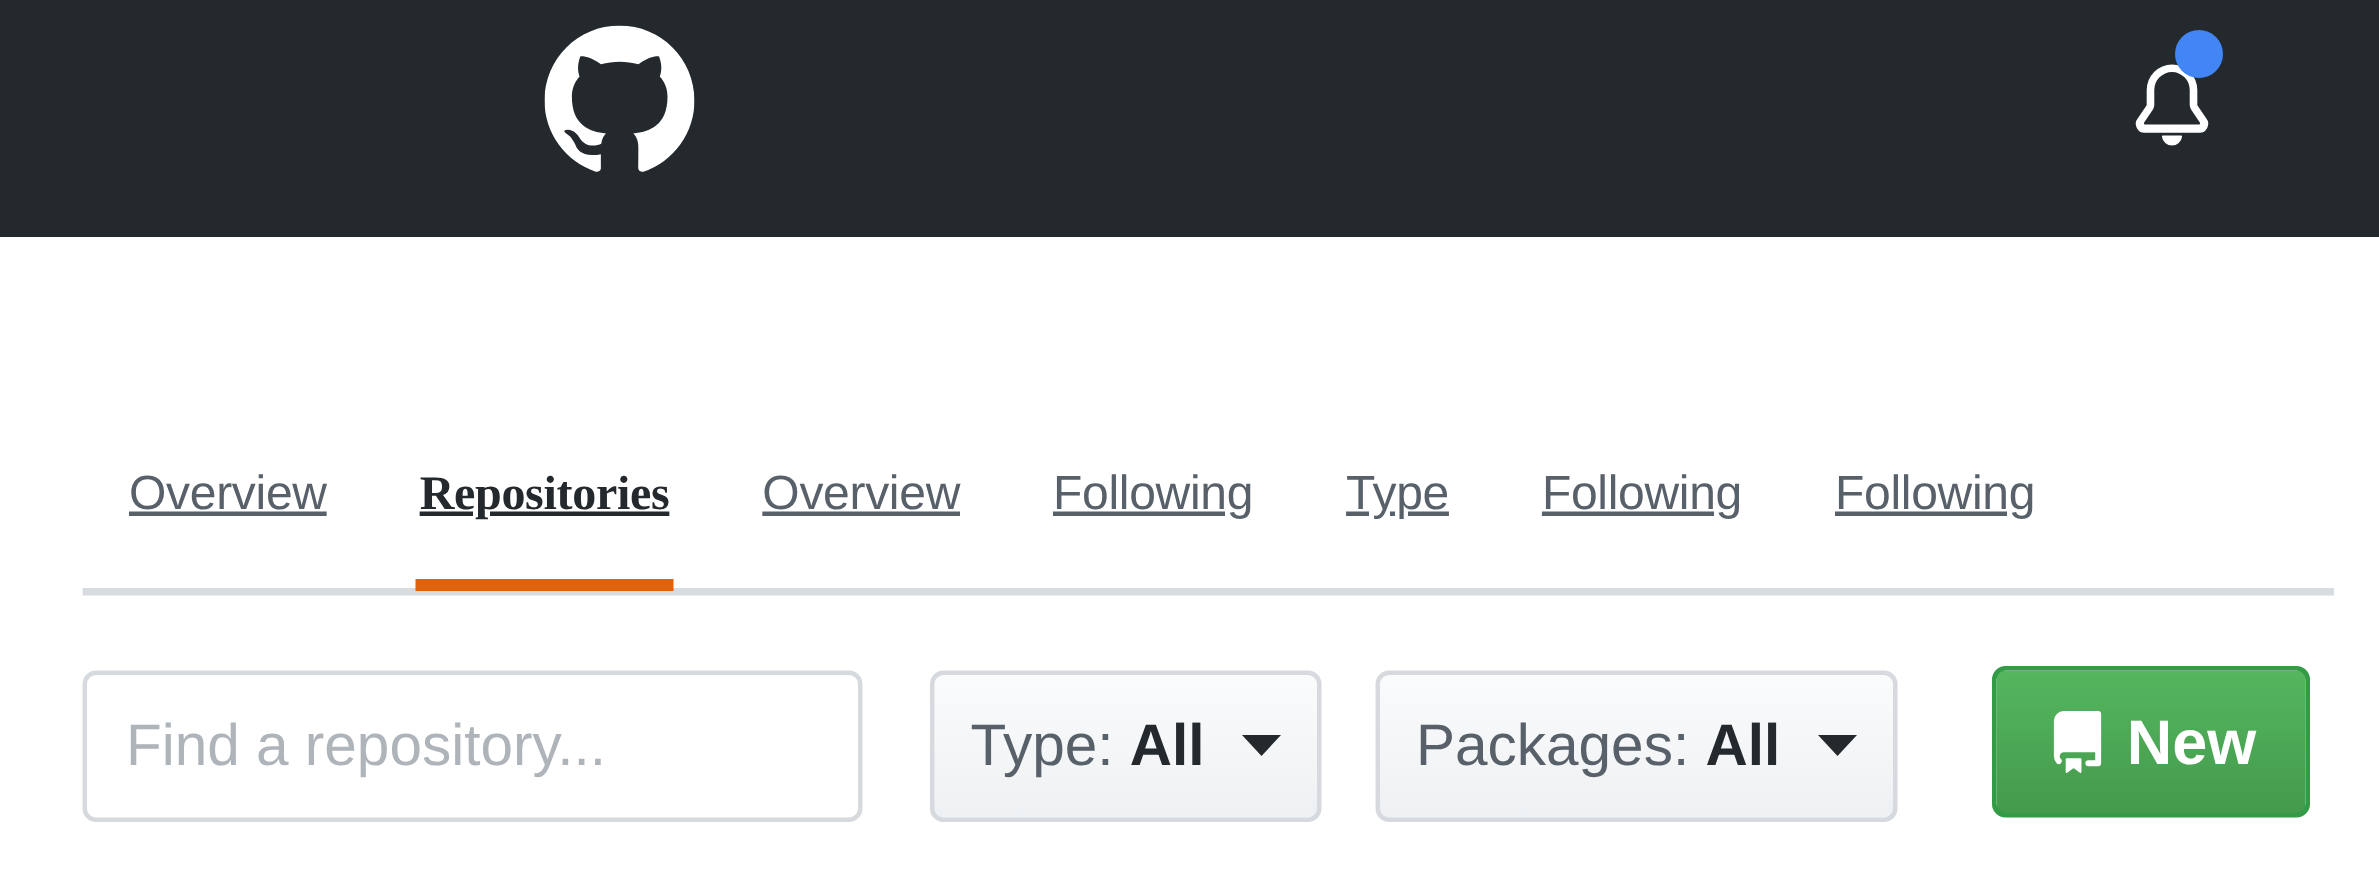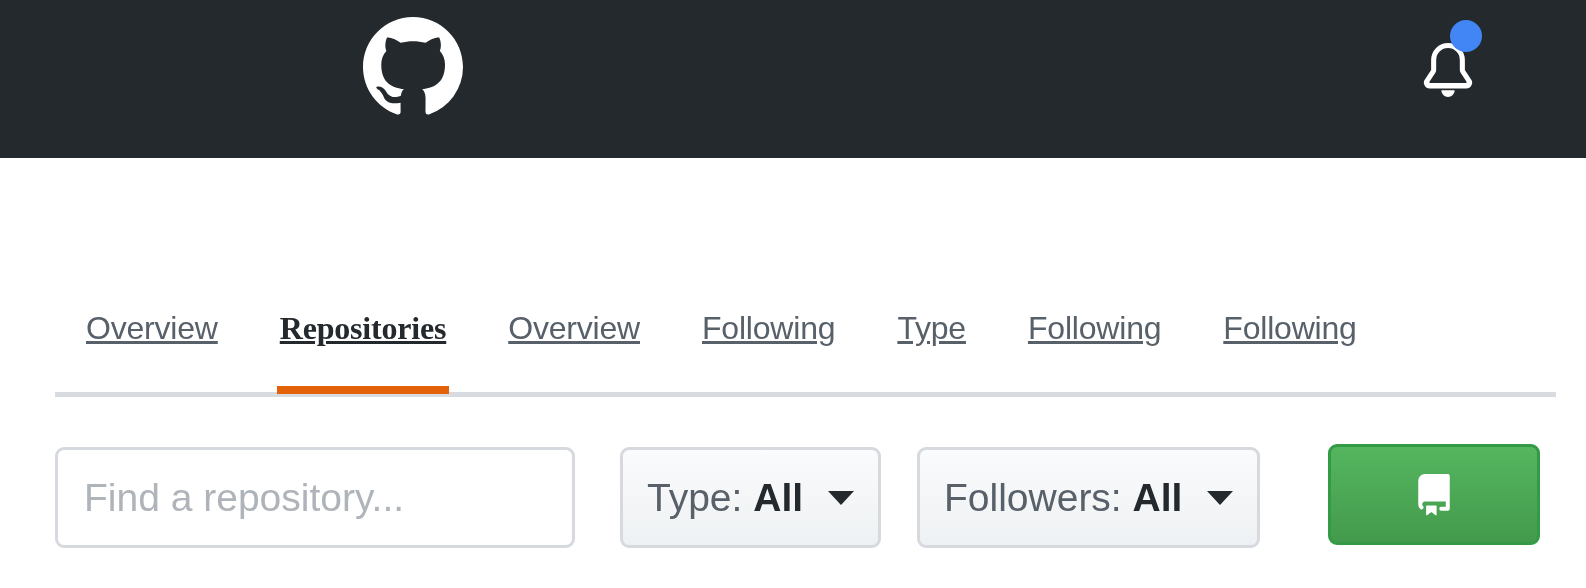--- a/index.html
+++ b/index.html
@@ -249,30 +249,31 @@
 
   <input class="repo-search" type="text" placeholder="Find a repository..." style="">
 
   <button class="btn-select" id="type-filter">
     <span>Type:</span>
     <span class="sel-value">All</span>
     <span class="caret"></span>
   </button>
 
   <button class="btn-select" id="lang-filter">
-    <span>Followers:</span>
+    <span>Packages:</span>
     <span class="sel-value">All</span>
     <span class="caret"></span>
   </button>
 
 </div>
 
 <button class="btn-new">
   <span class="repo-icon">
     <svg viewBox="0 0 16 16" aria-hidden="true">
       <path fill="#ffffff" d="M2 2.5A2.5 2.5 0 014.5 0h8.75a.75.75 0 01.75.75v12.5a.75.75 0
         01-.75.75h-2.5a.75.75 0 110-1.5h1.75v-2h-8a1 1 0 00-.714 1.7.75.75 0 01-1.072
         1.05A2.495 2.495 0 012 11.5v-9zm10.5-1V9h-8c-.356 0-.694.074-1 .208V2.5a1 1 0
         011-1h8zM5 12.25v3.25a.25.25 0 00.4.2l1.45-1.087a.25.25 0 01.3 0L8.6 15.7a.25.25
         0 00.4-.2v-3.25a.25.25 0 00-.25-.25h-3.5a.25.25 0 00-.25.25z"></path>
     </svg>
   </span>
+  <span>New</span>
 </button>
 
 </body></html>

